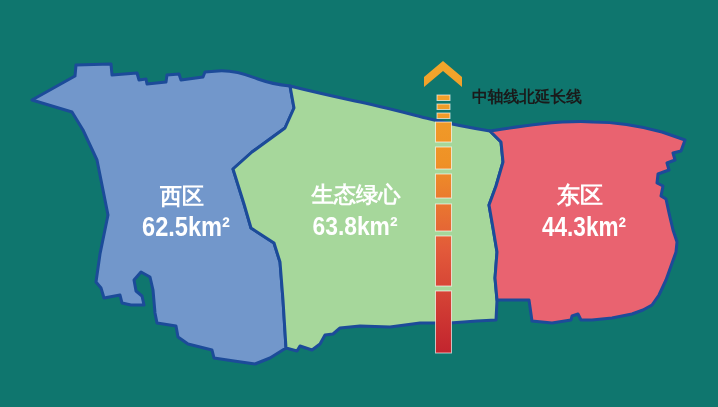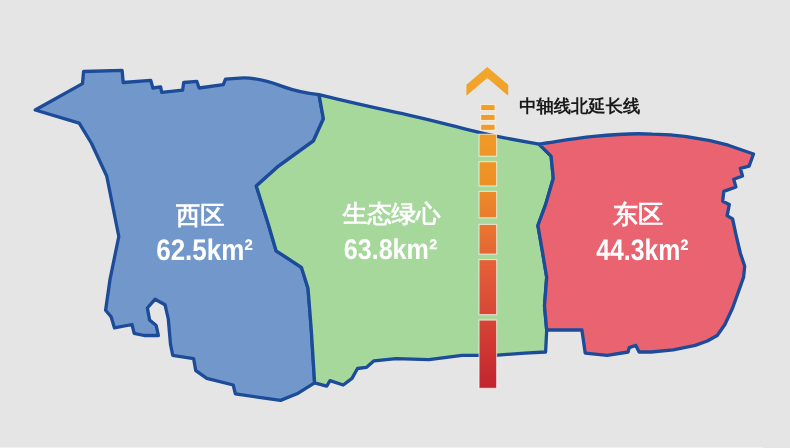--- a/index.html
+++ b/index.html
@@ -4,21 +4,21 @@
 <style>
   html, body {
     margin: 0;
     padding: 0;
     background: #ffffff;
   }
   .stage {
     position: relative;
     width: 718px;
     height: 407px;
-    background: #e5e5e5;
+    background: #0f766e;
     overflow: hidden;
     font-family: "Liberation Sans", sans-serif;
   }
   svg { display: block; }
   .region-outline {
     stroke-width: 3;
     stroke-linejoin: round;
     stroke-linecap: round;
   }
   .region-name {

